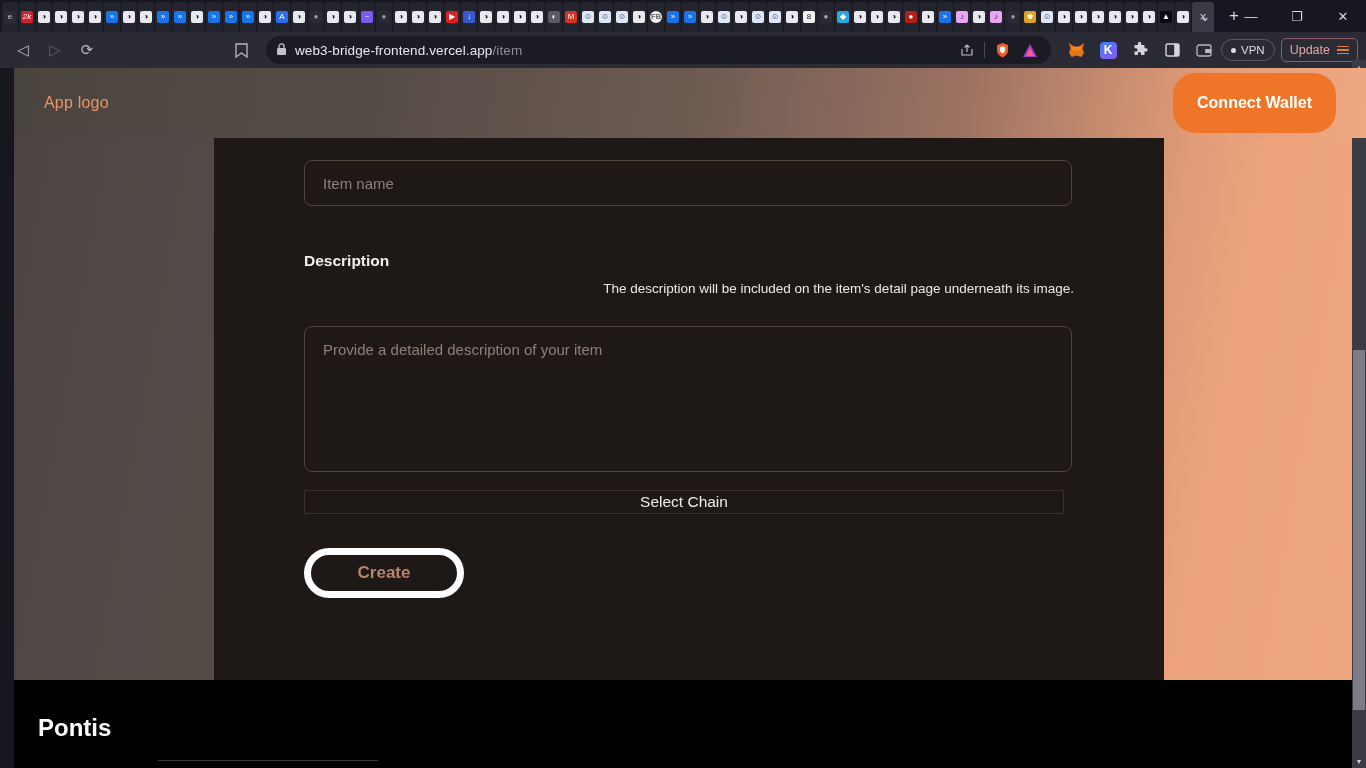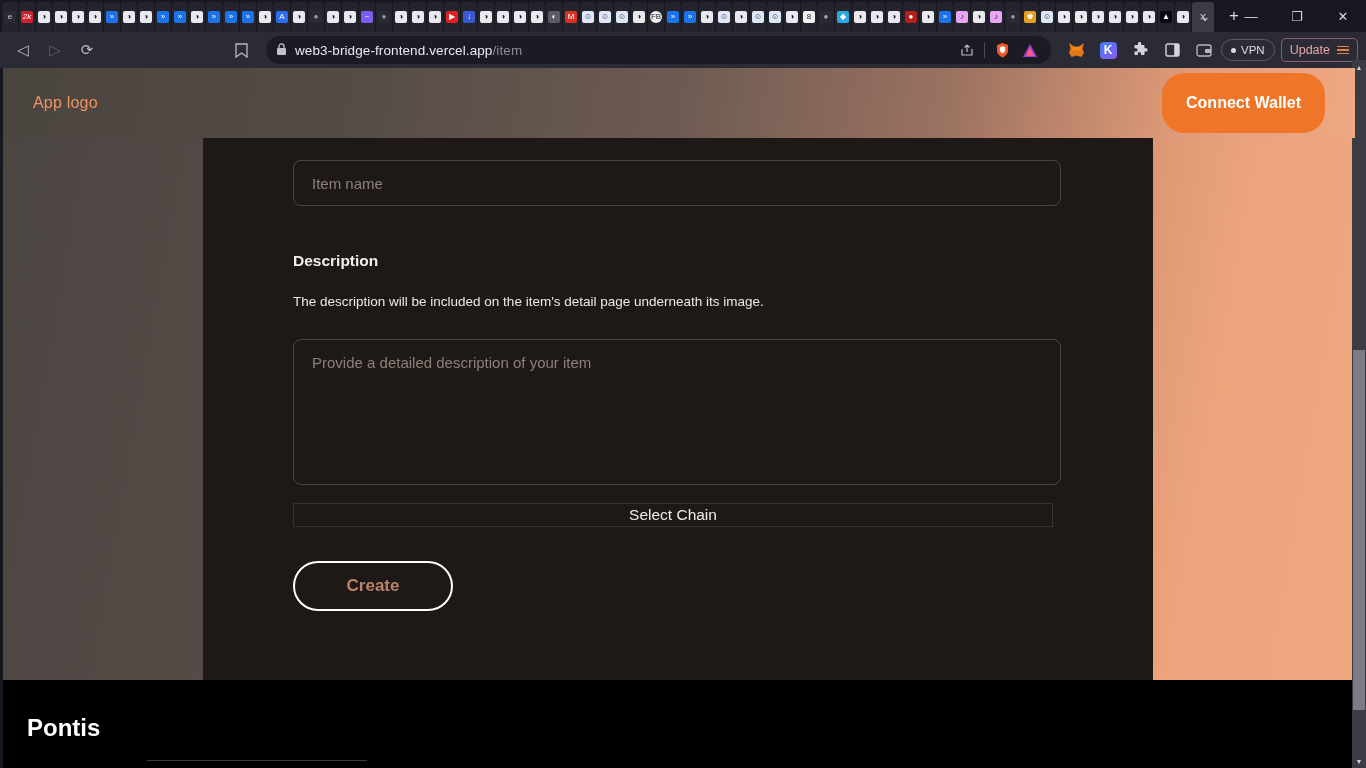--- a/index.html
+++ b/index.html
@@ -68,21 +68,21 @@
   .vpn-dot { width:5px; height:5px; border-radius:50%; background:#dcdce6; }
   .update-pill {
     border:1px solid #8e5f68; border-radius:5px; height:24px; display:flex; align-items:center;
     gap:7px; padding:0 8px; color:#e6a6a6; font-size:12.5px; margin-left:4px;
   }
   .burger { display:inline-flex; flex-direction:column; gap:2px; }
   .burger i { display:block; width:12px; height:1.6px; background:#e0803f; }
 
   
   .viewport {
-    position:absolute; left:3px; top:68px; width:1352px; height:700px;
+    position:absolute; left:14px; top:68px; width:1352px; height:700px;
     overflow:hidden; background:#000;
   }
   .page-bg {
     position:absolute; inset:0;
     background:linear-gradient(100deg,#4b4541 0%,#554c47 22%,#7c6257 48%,#c98a6b 72%,#eda47d 86%,#f0a882 100%);
   }
 
   .site-header {
     position:relative; height:70px; display:flex; align-items:center;
     padding:0 30px; z-index:3;
@@ -114,38 +114,38 @@
   }
 
   .field-input {
     margin-top:22px; width:768px; height:46px; background:transparent;
     border:1px solid #4e443e; border-radius:8px; color:#d9cfc9;
     font-size:15px; padding:0 18px; font-family:"Liberation Sans",sans-serif; outline:none;
   }
   .field-input::placeholder { color:#8d807a; }
 
   .sec-title { color:#f3efec; font-size:15.5px; font-weight:bold; margin-top:46px; }
-  .sec-sub { color:#efe9e5; font-size:13.5px; margin-top:24px; }
+  .sec-sub { color:#efe9e5; font-size:13.5px; margin-top:11px;text-align:right; }
 
   .field-area {
     margin-top:30px; width:768px; height:146px; background:transparent;
     border:1px solid #4e443e; border-radius:8px; color:#d9cfc9;
     font-size:15px; padding:14px 18px; font-family:"Liberation Sans",sans-serif;
     outline:none; resize:none;
   }
   .field-area::placeholder { color:#8d807a; }
 
   .select-chain {
     margin-top:14px; width:760px; height:24px; border:1px solid #3b322d;
     display:flex; align-items:center; justify-content:center;
     color:#f1ece9; font-size:15.5px; background:transparent; cursor:pointer;
   }
 
   .create-btn {
-    margin-top:34px; width:160px; height:50px; border:2px solid #ffffff;
+    margin-top:34px; width:160px; height:50px; border:7px solid #ffffff;
     border-radius:26px; background:transparent; color:#b9836a;
     font-size:17px; font-weight:bold; cursor:pointer;
     font-family:"Liberation Sans", sans-serif;
   }
 
   .footer {
     position:absolute; left:0; right:0; bottom:0; height:88px; background:#000;
     padding:34px 24px 0 24px;
   }
   .footer h2 { color:#ffffff; font-size:24px; font-weight:bold; }

